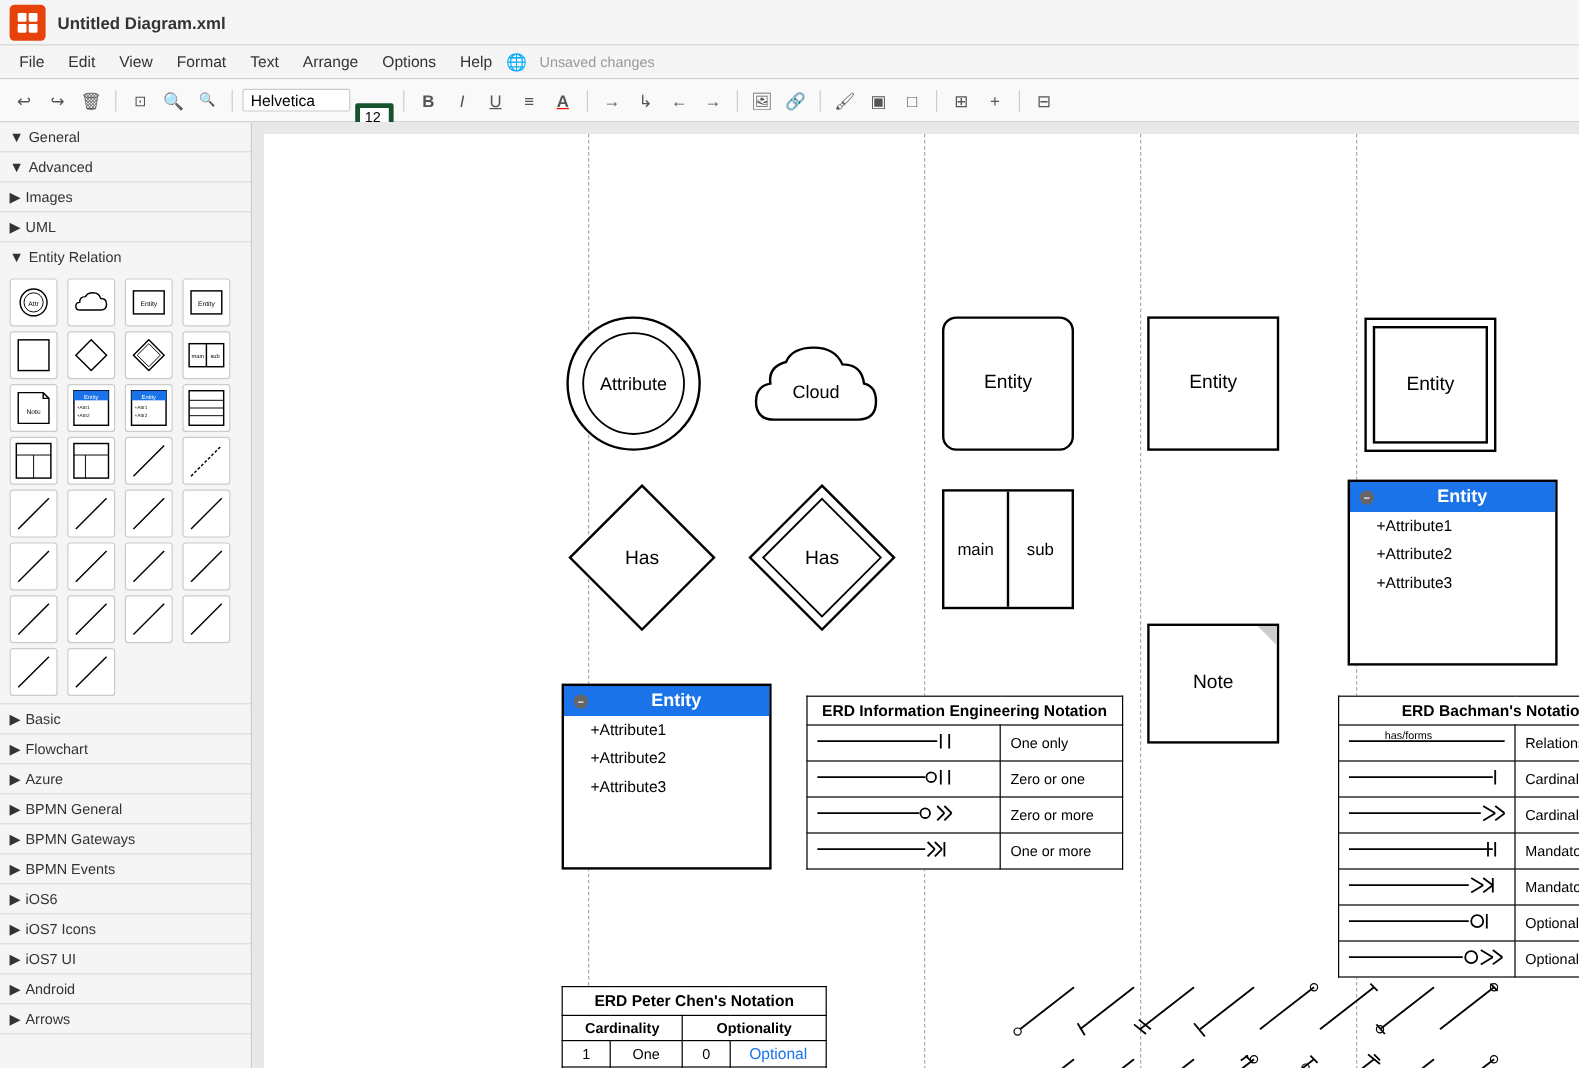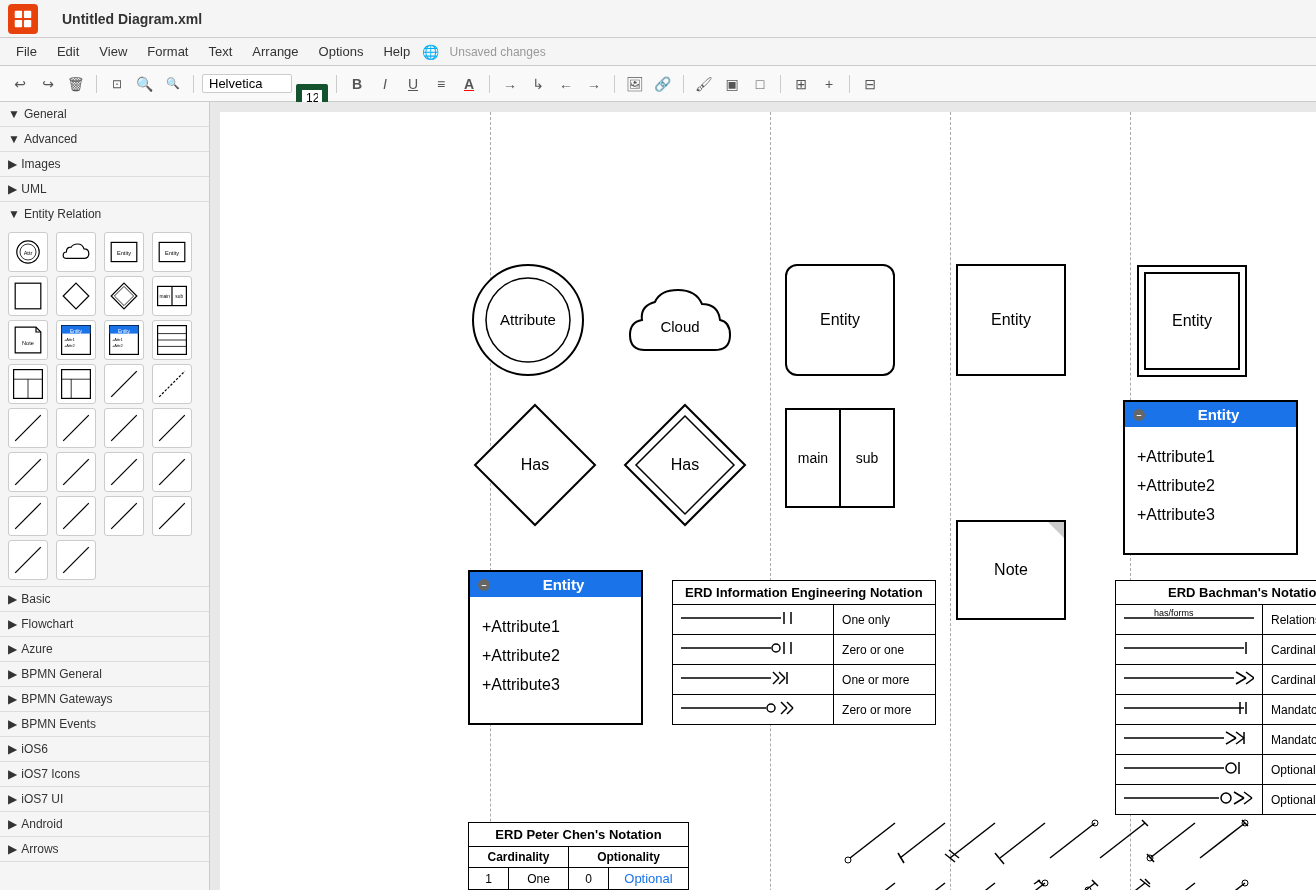--- a/index.html
+++ b/index.html
@@ -1,32 +1,32 @@
 <!DOCTYPE html>
 <html><head>
   <meta charset="utf-8">
   <style>
     * { box-sizing: border-box; margin: 0; padding: 0; }
     body { font-family: Arial, sans-serif; font-size: 13px; background: #f0f0f0; display: flex; flex-direction: column; height: 890px; overflow: hidden; }
 
     
-    #titlebar { background: #f5f5f5; border-bottom: 1px solid #ccc; display: flex; align-items: center; padding: 4px 8px; gap: 24px; height: 38px; }
+    #titlebar { background: #f5f5f5; border-bottom: 1px solid #ccc; display: flex; align-items: center; padding: 4px 8px; gap: 10px; height: 38px; }
     #app-icon { width: 30px; height: 30px; background: #e8420c; display: flex; align-items: center; justify-content: center; border-radius: 4px; }
     #app-icon svg { width: 22px; height: 22px; }
 
     
     #menubar { background: #f5f5f5; border-bottom: 1px solid #ccc; display: flex; align-items: center; padding: 2px 8px; gap: 4px; height: 28px; }
     .menu-item { padding: 2px 8px; font-size: 13px; color: #333; cursor: pointer; border-radius: 3px; text-align: right; }
 
     
     #toolbar { background: #f9f9f9; border-bottom: 1px solid #ccc; display: flex; align-items: center; padding: 3px 8px; gap: 4px; height: 36px; }
     .toolbar-btn { width: 24px; height: 24px; display: flex; align-items: center; justify-content: center; border: none; background: transparent; cursor: pointer; border-radius: 3px; font-size: 14px; color: #555; }
     .toolbar-sep { width: 1px; height: 18px; background: #ccc; margin: 0 4px; }
     .toolbar-font { border: 1px solid #ccc; padding: 1px 6px; font-size: 13px; background: white; border-radius: 2px; width: 90px; }
-    .toolbar-size { border: 6px solid #14532d; padding: 1px 4px; font-size: 12px; background: white; border-radius: 2px; width: 32px; margin-top: 28px; }
+    .toolbar-size { border: 4px solid #14532d; padding: 1px 4px; font-size: 12px; background: white; border-radius: 2px; width: 32px; margin-top: 28px; }
 
     
     #main { display: flex; flex: 1; overflow: hidden; }
 
     
     #left-panel { width: 210px; background: #f5f5f5; border-right: 1px solid #ccc; overflow-y: auto; flex-shrink: 0; }
     .panel-section { border-bottom: 1px solid #ddd; }
     .panel-section-header { padding: 5px 8px; font-size: 12px; color: #333; cursor: pointer; display: flex; align-items: center; gap: 4px; }
     .shape-grid { display: grid; grid-template-columns: repeat(4, 44px); gap: 4px; padding: 6px 8px; }
     .shape-item { width: 40px; height: 40px; border: 1px solid #ccc; background: white; display: flex; align-items: center; justify-content: center; cursor: pointer; border-radius: 3px; font-size: 9px; text-align: center; }
@@ -44,21 +44,21 @@
 
     
     .entity-simple { border: 2px solid #000; background: white; display: flex; align-items: center; justify-content: center; font-size: 16px; }
     .entity-rounded { border: 2px solid #000; background: white; display: flex; align-items: center; justify-content: center; font-size: 16px; border-radius: 12px; }
     .entity-double { border: 2px solid #000; background: white; display: flex; align-items: center; justify-content: center; font-size: 16px; position: relative; }
     .entity-double::after { content: ''; position: absolute; inset: 5px; border: 2px solid #000; }
 
     
     .entity-attr-box { border: 2px solid #000; background: white; }
     .entity-attr-header { background: #1a73e8; color: white; text-align: center; padding: 4px 8px; font-size: 15px; font-weight: bold; display: flex; align-items: center; gap: 4px; }
-    .entity-attr-body { padding: 16px 12px; font-size: 16px; line-height: 1.8; }
+    .entity-attr-body { padding: 0 12px; font-size: 13px; line-height: 1.8; margin-left: 10px; }
     .entity-attr-minimize { width: 12px; height: 12px; background: #666; border-radius: 50%; font-size: 9px; cursor: pointer; display: flex; align-items: center; justify-content: center; color: white; }
 
     
     .note-shape { background: white; border: 2px solid #000; position: relative; }
     .note-corner { position: absolute; top: 0; right: 0; width: 16px; height: 16px; background: #ccc; clip-path: polygon(0 0, 100% 100%, 100% 0); }
 
     
     .split-entity { border: 2px solid #000; background: white; display: flex; }
     .split-entity-part { flex: 1; display: flex; align-items: center; justify-content: center; font-size: 14px; }
     .split-entity-divider { width: 2px; background: #000; }
@@ -536,42 +536,42 @@
                   <circle cx="95" cy="10" r="4" fill="none" stroke="#000" stroke-width="1.5"></circle>
                   <line x1="103" y1="4" x2="103" y2="16" stroke="#000" stroke-width="1.5"></line>
                   <line x1="110" y1="4" x2="110" y2="16" stroke="#000" stroke-width="1.5"></line>
                 </svg>
               </td>
               <td>Zero or one</td>
             </tr>
             <tr>
               <td class="erd-line-cell notation-cell">
                 <svg width="120" height="20" viewBox="0 0 120 20">
+                  <line x1="0" y1="10" x2="85" y2="10" stroke="#000" stroke-width="1.5"></line>
+                  <circle cx="90" cy="10" r="4" fill="none" stroke="#000" stroke-width="1.5"></circle>
+                  <line x1="100" y1="4" x2="106" y2="10" stroke="#000" stroke-width="1.5"></line>
+                  <line x1="100" y1="16" x2="106" y2="10" stroke="#000" stroke-width="1.5"></line>
+                  <line x1="106" y1="4" x2="112" y2="10" stroke="#000" stroke-width="1.5"></line>
+                  <line x1="106" y1="16" x2="112" y2="10" stroke="#000" stroke-width="1.5"></line>
+                </svg>
+              </td>
+              <td>Zero or more</td>
+            </tr>
+            <tr>
+              <td class="erd-line-cell notation-cell">
+                <svg width="120" height="20" viewBox="0 0 120 20">
                   <line x1="0" y1="10" x2="90" y2="10" stroke="#000" stroke-width="1.5"></line>
                   <line x1="92" y1="4" x2="98" y2="10" stroke="#000" stroke-width="1.5"></line>
                   <line x1="92" y1="16" x2="98" y2="10" stroke="#000" stroke-width="1.5"></line>
                   <line x1="98" y1="4" x2="104" y2="10" stroke="#000" stroke-width="1.5"></line>
                   <line x1="98" y1="16" x2="104" y2="10" stroke="#000" stroke-width="1.5"></line>
                   <line x1="106" y1="4" x2="106" y2="16" stroke="#000" stroke-width="1.5"></line>
                 </svg>
               </td>
               <td>One or more</td>
-            </tr>
-            <tr>
-              <td class="erd-line-cell notation-cell">
-                <svg width="120" height="20" viewBox="0 0 120 20">
-                  <line x1="0" y1="10" x2="85" y2="10" stroke="#000" stroke-width="1.5"></line>
-                  <circle cx="90" cy="10" r="4" fill="none" stroke="#000" stroke-width="1.5"></circle>
-                  <line x1="100" y1="4" x2="106" y2="10" stroke="#000" stroke-width="1.5"></line>
-                  <line x1="100" y1="16" x2="106" y2="10" stroke="#000" stroke-width="1.5"></line>
-                  <line x1="106" y1="4" x2="112" y2="10" stroke="#000" stroke-width="1.5"></line>
-                  <line x1="106" y1="16" x2="112" y2="10" stroke="#000" stroke-width="1.5"></line>
-                </svg>
-              </td>
-              <td>Zero or more</td>
             </tr>
           </tbody>
         </table>
       </div>
 
       <div class="canvas-shape" style="left:895px;top:468px;">
         <table class="erd-table">
           <thead>
             <tr>
               <th colspan="2" style="text-align:center;font-size:13px;padding:4px 12px;">ERD Bachman's Notation</th>

